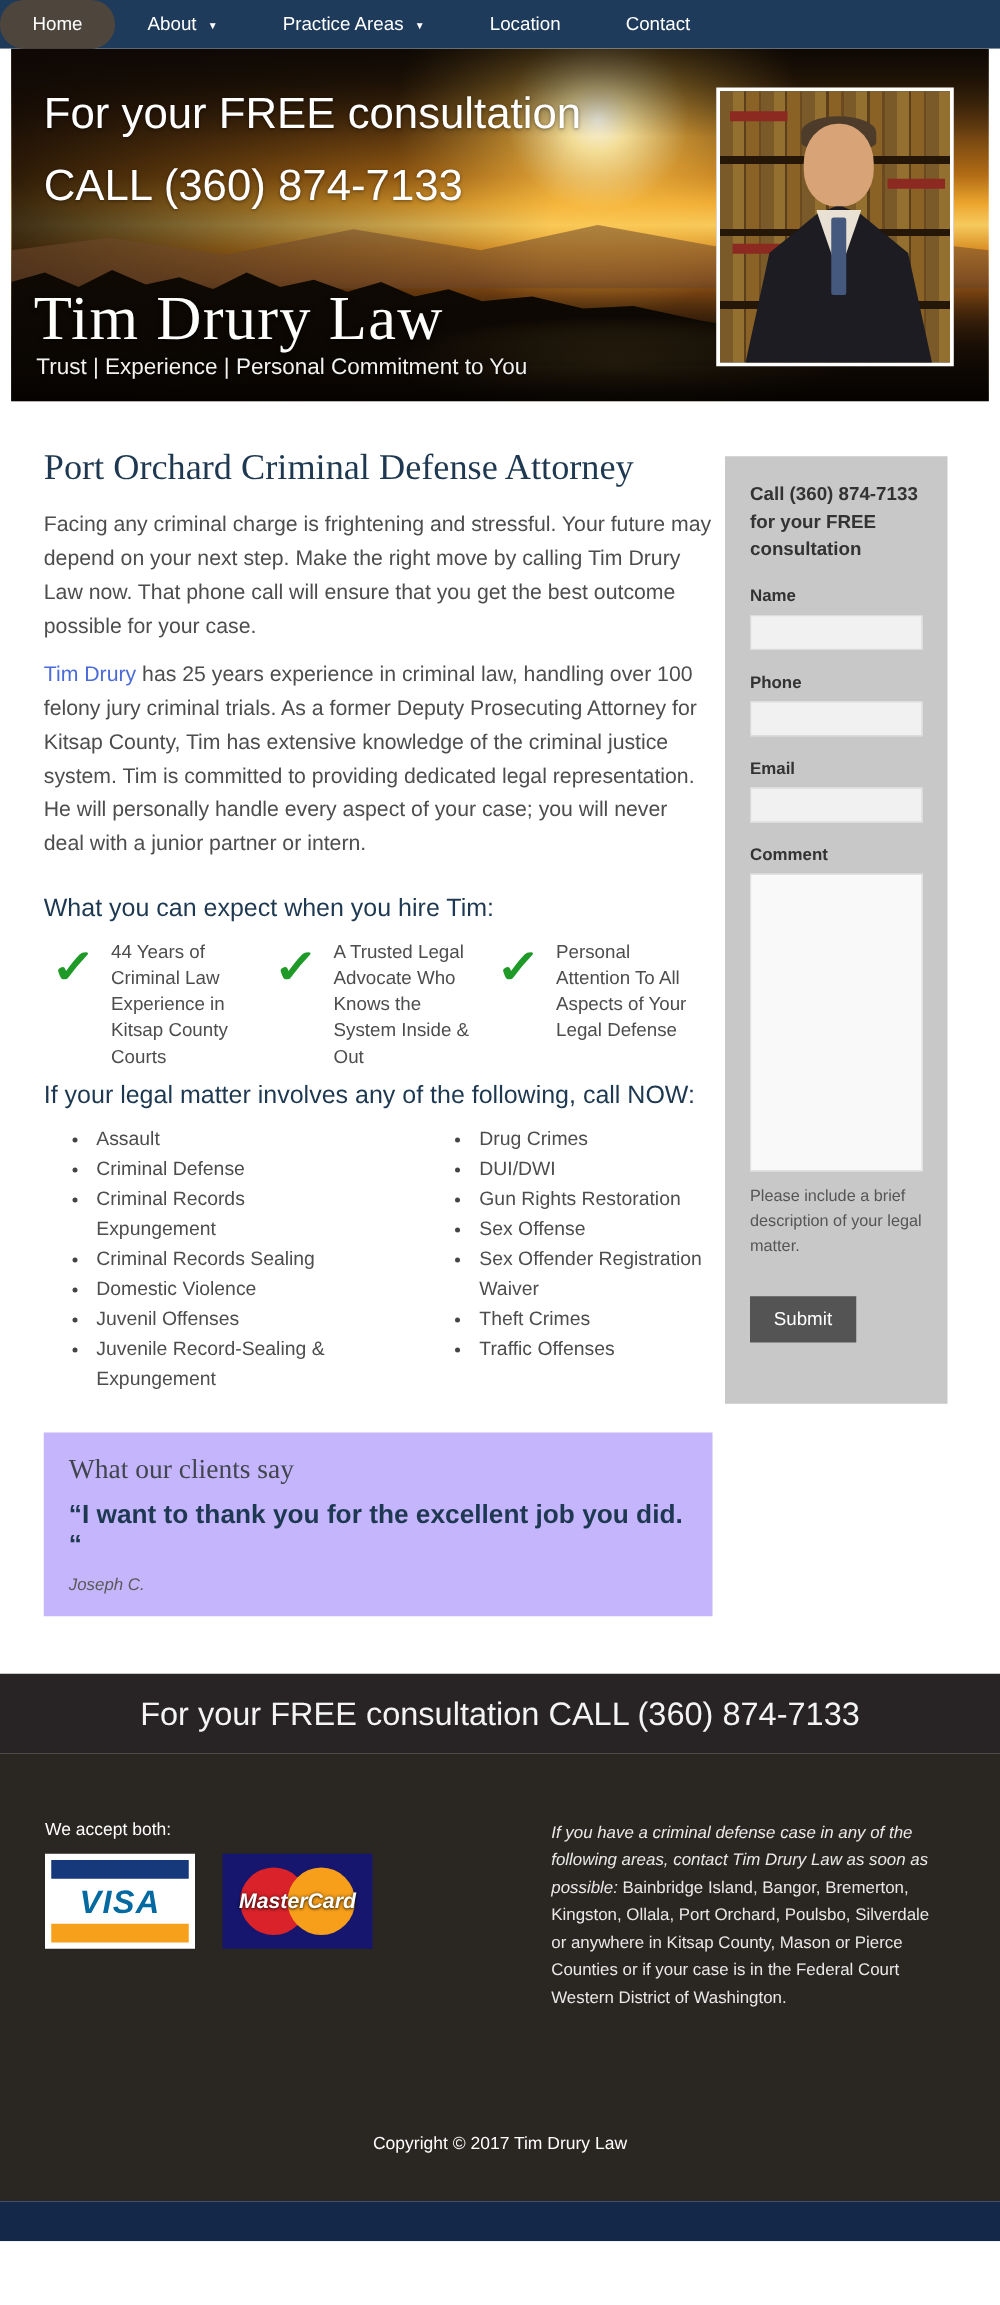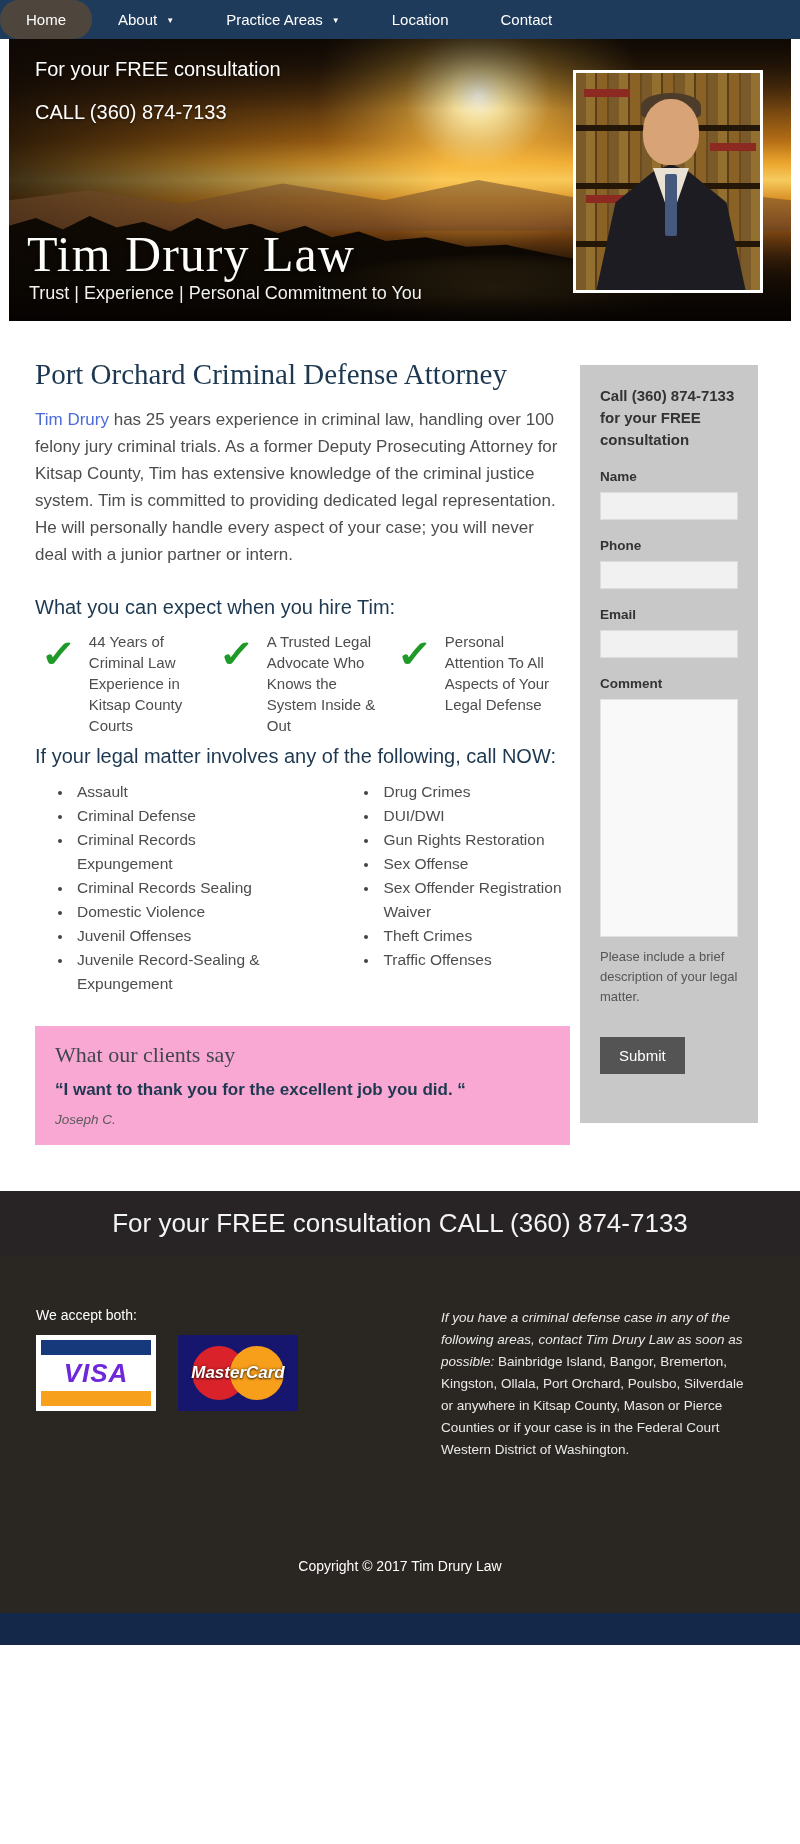--- a/index.html
+++ b/index.html
@@ -60,22 +60,22 @@
   }
   .water-glow {
     position:absolute; left:38%; top:76%; width:48%; height:26%;
     background:radial-gradient(ellipse at center, rgba(255,205,95,.45), rgba(0,0,0,0) 70%);
   }
   .hero-shade {
     position:absolute; left:0; right:0; bottom:0; height:34%;
     background:linear-gradient(180deg, rgba(0,0,0,0), rgba(10,6,2,.72) 55%, rgba(4,2,1,.92));
   }
   .hero-cta {
-    position:absolute; left:26px; top:20px;
-    color:#fff; font-size:20px; line-height:1;
+    position:absolute; left:26px; top:34px;
+    color:#fff; font-size:35px; line-height:1;
     text-shadow:0 1px 3px rgba(0,0,0,.45);
   }
   .hero-cta .cta2 { margin-top:23px; }
   .hero-title {
     position:absolute; left:18px; top:186px;
     font-family:"Liberation Serif", serif;
     font-size:50px; color:#fdfdfb; letter-spacing:1px;
     text-shadow:0 2px 4px rgba(0,0,0,.6);
   }
   .hero-tagline {
@@ -155,28 +155,28 @@
   ul.leftlist  { width:248px; }
   ul.rightlist { width:230px; margin-left:60px; }
   .lists li {
     font-size:15.5px; line-height:24px; color:#4d4d4d;
     padding-left:4px;
   }
   .lists li::marker { color:#444; font-size:13px; }
 
   
   .testimonial {
-    margin-top:30px; background:#f9a8d4;
+    margin-top:30px; background:#c4b5fd;
     padding:16px 20px 18px;
   }
   .t-head {
     font-family:"Liberation Serif", serif;
     font-size:22px; color:#41464e;
   }
-  .t-quote { margin-top:12px; font-size:17px; font-weight:bold; color:#1d3850; }
+  .t-quote { margin-top:12px; font-size:21px; font-weight:bold; color:#1d3850; }
   .t-author { margin-top:12px; font-size:13.5px; font-style:italic; color:#5a5a5a; }
 
   
   .sidebar {
     margin-left:10px; margin-top:44px;
     width:178px; height:758px;
     background:#c8c8c8;
     padding:20px 20px;
   }
   .s-head { font-size:15px; font-weight:bold; color:#333; line-height:22px; }
@@ -214,21 +214,21 @@
   .cards { display:flex; gap:22px; margin-top:12px; }
   .visa {
     width:120px; height:76px; background:#ffffff;
     display:flex; flex-direction:column; justify-content:space-between;
     padding:5px;
   }
   .visa-bar-top { height:15px; background:#16397c; }
   .visa-bar-bottom { height:15px; background:#f7a01b; }
   .visa-word {
     text-align:center; font-style:italic; font-weight:bold;
-    font-size:26px; color:#6d28d9; letter-spacing:1px; line-height:1;
+    font-size:26px; color:#0369a1; letter-spacing:1px; line-height:1;
   }
   .mc {
     width:120px; height:76px; background:#16166e;
     position:relative; display:flex; align-items:center; justify-content:center;
     overflow:hidden;
   }
   .mc-red, .mc-orange { position:absolute; top:11px; width:54px; height:54px; border-radius:50%; }
   .mc-red { left:14px; background:#d9222a; }
   .mc-orange { right:14px; background:#f79f1a; }
   .mc-word {
@@ -291,20 +291,21 @@
 
       <div class="hero-title">Tim Drury Law</div>
       <div class="hero-tagline">Trust | Experience | Personal Commitment to You</div>
     </div>
   </div>
 
   <div class="content">
     <main class="maincol">
       <h1>Port Orchard Criminal Defense Attorney</h1>
 
+      <p class="body">Facing any criminal charge is frightening and stressful. Your future may depend on your next step. Make the right move by calling Tim Drury Law now. That phone call will ensure that you get the best outcome possible for your case.</p>
 
       <p class="body">
         <a class="link">Tim Drury</a><span> has 25 years experience in criminal law, handling over 100 felony jury criminal trials. As a former Deputy Prosecuting Attorney for Kitsap County, Tim has extensive knowledge of the criminal justice system. Tim is committed to providing dedicated legal representation. He will personally handle every aspect of your case; you will never deal with a junior partner or intern.</span>
       </p>
 
       <h2>What you can expect when you hire Tim:</h2>
       <div class="expect">
         <div class="expect-item">
           <span class="check">✓</span>
           <span class="expect-text">44 Years of Criminal Law Experience in Kitsap County Courts</span>

